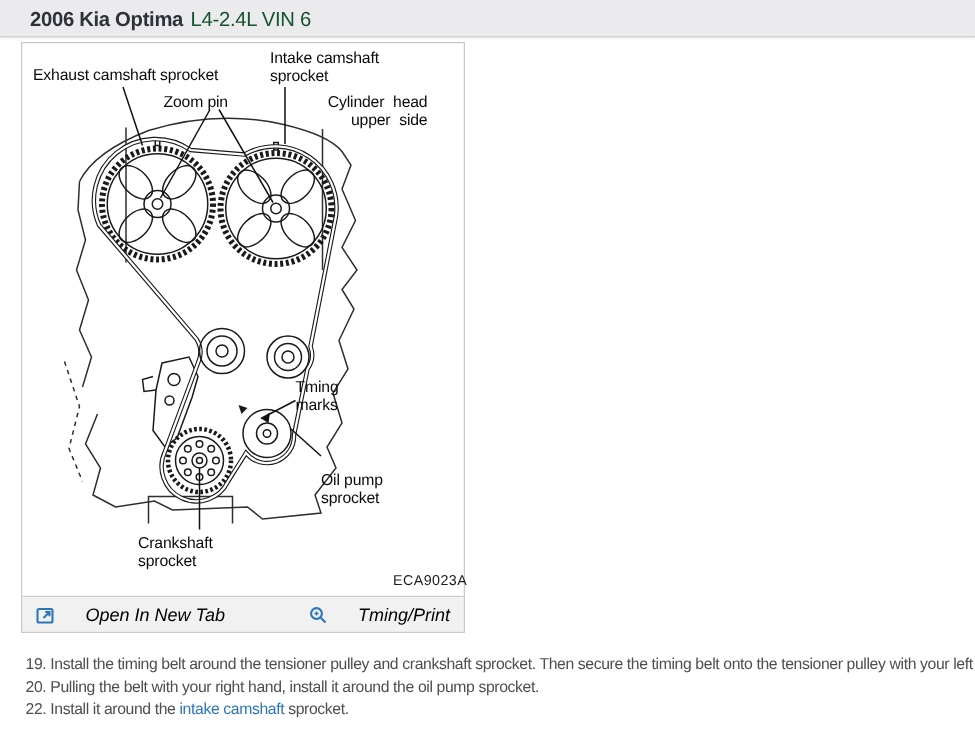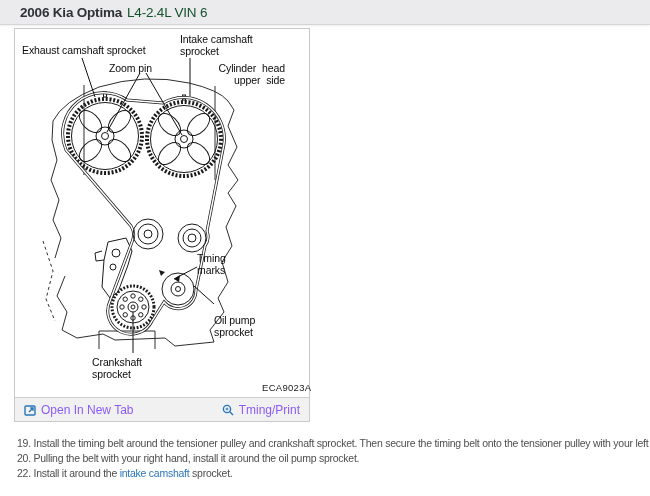--- a/index.html
+++ b/index.html
@@ -29,22 +29,22 @@
     letter-spacing:-.1px;white-space:nowrap;
   }
   .fig-code{position:absolute;font-size:9.5px;color:#1c1c1c;letter-spacing:.3px;margin-left:20px;}
   
   .card-footer{
     height:24px;background:#f1f1f1;border-top:1px solid #cfcfcf;
     display:flex;align-items:center;justify-content:space-between;
     padding:0 9px;box-sizing:border-box;
   }
   .flink{
-    display:flex;align-items:center;gap:5px;
-    color:#8b5cf6;font-size:12px;text-decoration:none;cursor:pointer;
+    display:flex;align-items:center;gap:21px;
+    color:#000000;font-size:12px;text-decoration:none;cursor:pointer;font-style:italic;
   }
   .flink svg{display:block;}
   
   .instructions{
     position:absolute;left:17px;top:436px;width:633px;
     font-size:10.5px;line-height:14.8px;color:#4e4e4e;
     letter-spacing:-.25px;white-space:nowrap;
   }
   .instructions .step{height:14.8px;}
   .instructions .inline-link{color:#2b76bb;cursor:pointer;}

